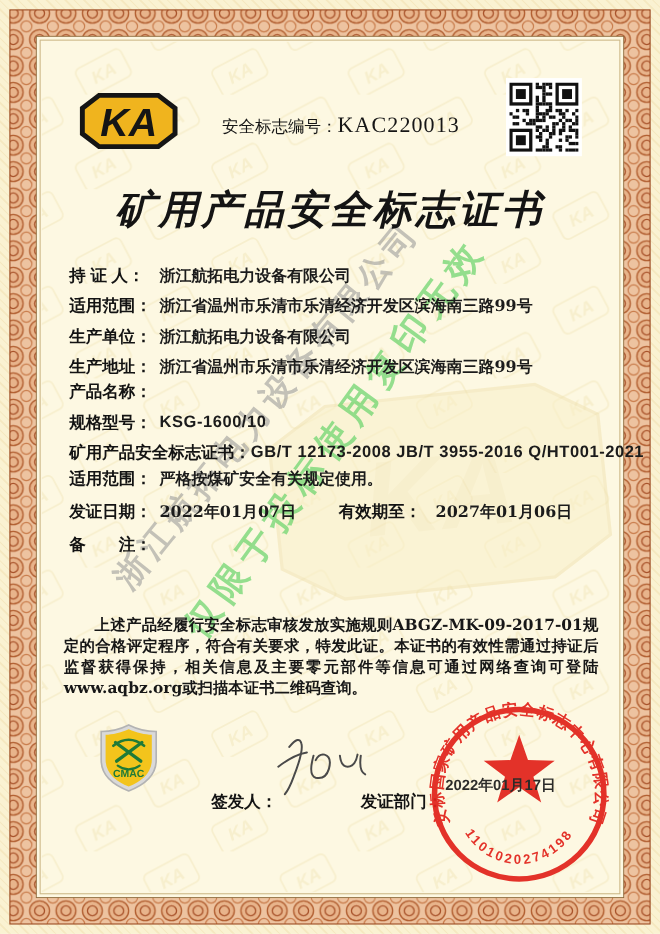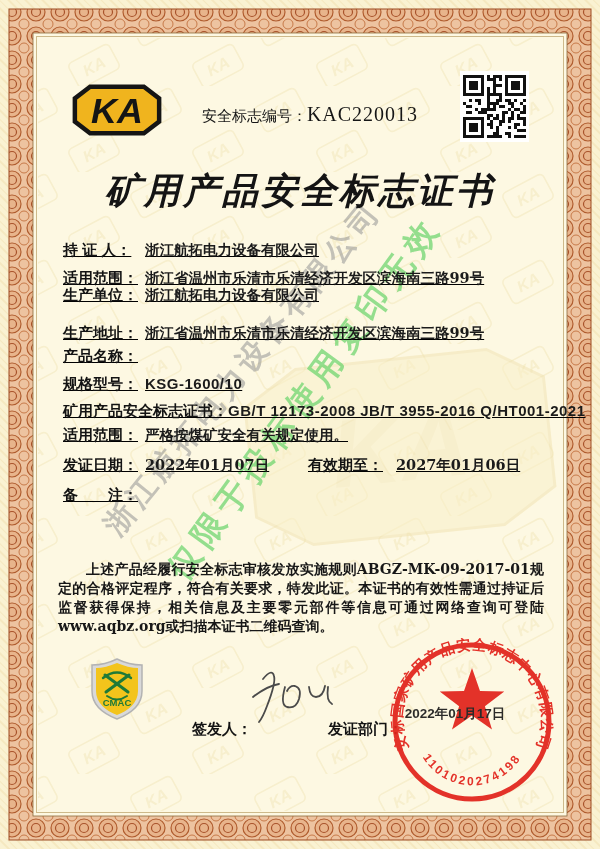--- a/index.html
+++ b/index.html
@@ -13,26 +13,26 @@
   .certno .lab{font-weight:normal;font-size:15px;color:#161616;}
   .certno .num{font-family:"Liberation Serif",serif;font-size:20px;color:#161616;letter-spacing:1px;}
   .qrbox{position:absolute;left:460px;top:71px;width:69px;height:71px;background:#ffffff;
          display:flex;align-items:center;justify-content:center;}
 
   
   .title{position:absolute;left:0;right:0;top:167px;text-align:center;
          font-size:36px;font-weight:bold;color:#141414;letter-spacing:3px;font-style:italic;}
 
   
-  .frow{position:absolute;left:63px;right:30px;display:flex;align-items:flex-start;white-space:nowrap;text-decoration:underline;}
+  .frow{position:absolute;left:63px;right:30px;display:flex;align-items:flex-start;white-space:nowrap;}
   .frow .lbl{font-weight:bold;font-size:15px;color:#131313;flex:0 0 82px;}
   .frow.wide .lbl{flex:0 0 160px;}
   .frow .val{font-family:"DejaVu Serif",serif;font-weight:bold;font-size:14.5px;color:#1b1b1b;}
   .frow .val.mono{font-family:"Liberation Sans",sans-serif;font-weight:bold;font-size:15px;letter-spacing:.5px;}
-  .r1{top:241px}.r2{top:269px}.r3{top:286px}.r4{top:324px}
+  .r1{top:241px}.r2{top:269px}.r3{top:297px}.r4{top:324px}
   .r5{top:347px}.r6{top:375px}.r7{top:402px}.r8{top:426px}
   .rdates{top:456px}.rremark{top:486px}
   .rdates .val{flex:0 0 155px;}
 
   
   .statement{position:absolute;left:58px;top:560px;width:486px;
              font-family:"DejaVu Serif",serif;font-weight:bold;font-size:14px;
              color:#171717;line-height:19px;text-align:justify;text-indent:2em;}
 
   

